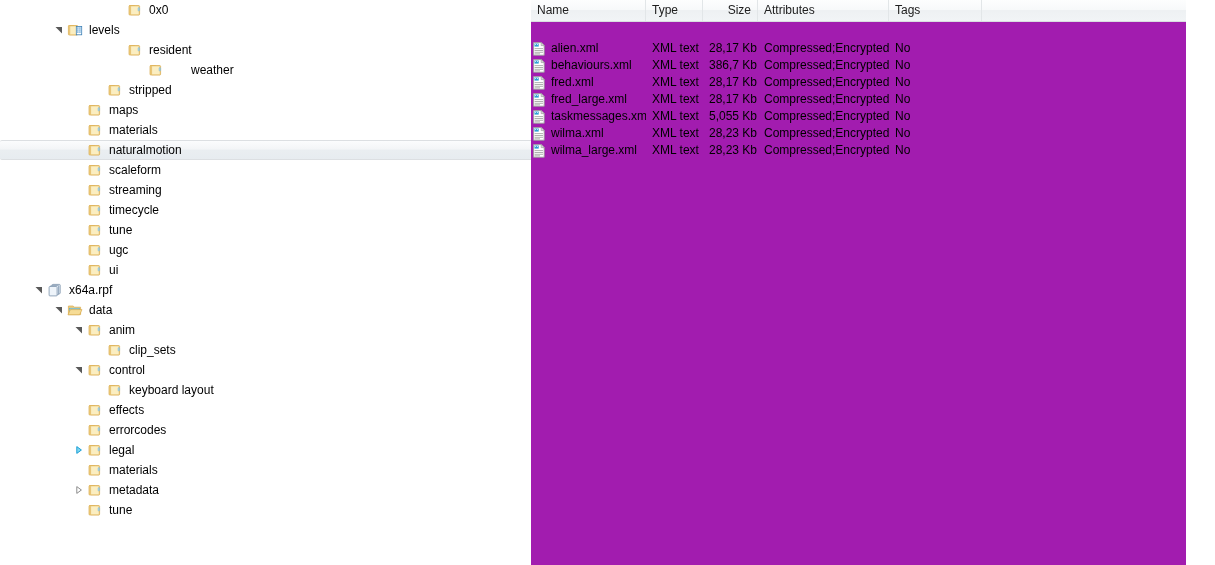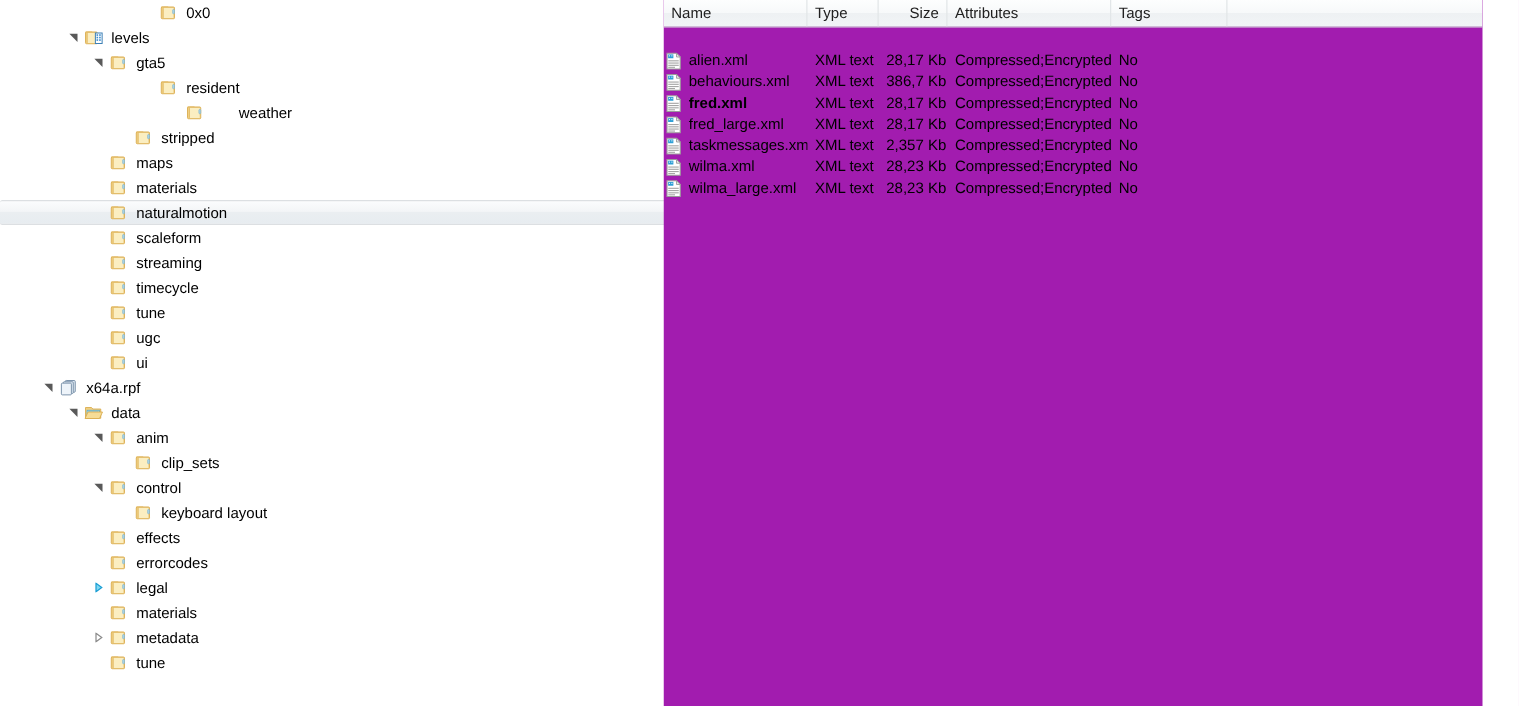--- a/index.html
+++ b/index.html
@@ -157,41 +157,20 @@
               <rect x="9.3" y="4.4" width="5.4" height="8.4" fill="#ffffff" stroke="#3b7fb5" stroke-width="0.8"></rect>
               <rect x="10.2" y="5.4" width="1.3" height="1.3" fill="#3f8fd0"></rect>
               <rect x="12.3" y="5.4" width="1.3" height="1.3" fill="#3f8fd0"></rect>
               <rect x="10.2" y="7.4" width="1.3" height="1.3" fill="#3f8fd0"></rect>
               <rect x="12.3" y="7.4" width="1.3" height="1.3" fill="#3f8fd0"></rect>
               <rect x="10.2" y="9.4" width="1.3" height="1.3" fill="#3f8fd0"></rect>
               <rect x="12.3" y="9.4" width="1.3" height="1.3" fill="#3f8fd0"></rect>
             </svg>
           </span>
           <span class="tlabel">levels</span>
-        </div>
-      </div>
-      <div class="tree-row">
-        <div class="rowinner" style="left: 71px;">
-          <span class="expander">
-            <svg width="8" height="8" viewBox="0 0 8 8">
-              <path d="M0.5 1.0 L7.0 7.5 L7.0 1.0 Z" fill="#595959"></path>
-            </svg>
-          </span>
-          <span class="ticon">
-            <svg width="16" height="16" viewBox="0 0 16 16">
-              <path d="M2 3.2 L7.4 3.2 L8.6 4.6 L2 4.6 Z" fill="#e8c068"></path>
-              <rect x="2" y="3.6" width="10.6" height="9.4" rx="0.8" fill="#f0cf80"></rect>
-              <rect x="2" y="3.6" width="10.6" height="9.4" rx="0.8" fill="none" stroke="#d9ab4e" stroke-width="0.7"></rect>
-              <rect x="3.6" y="3.9" width="8.6" height="8.9" rx="0.6" fill="#fbeec1"></rect>
-              <rect x="3.6" y="3.9" width="8.6" height="8.9" rx="0.6" fill="none" stroke="#dfb45c" stroke-width="0.6"></rect>
-              <rect x="11.1" y="5.6" width="1.5" height="3.4" rx="0.6" fill="#a8d4e8"></rect>
-              <rect x="11.1" y="5.6" width="1.5" height="3.4" rx="0.6" fill="none" stroke="#7fb4cf" stroke-width="0.5"></rect>
-            </svg>
-          </span>
-          <span class="tlabel">gta5</span>
         </div>
       </div>
       <div class="tree-row">
         <div class="rowinner" style="left: 111px;">
           <span class="expander"></span>
           <span class="ticon">
             <svg width="16" height="16" viewBox="0 0 16 16">
               <path d="M2 3.2 L7.4 3.2 L8.6 4.6 L2 4.6 Z" fill="#e8c068"></path>
               <rect x="2" y="3.6" width="10.6" height="9.4" rx="0.8" fill="#f0cf80"></rect>
               <rect x="2" y="3.6" width="10.6" height="9.4" rx="0.8" fill="none" stroke="#d9ab4e" stroke-width="0.7"></rect>
@@ -676,21 +655,21 @@
               </svg>
             </span>
             <span>behaviours.xml</span>
           </div>
           <div class="fcell" style="width: 57px; flex: 0 0 57px;">XML text</div>
           <div class="fcell num" style="width: 55px; flex: 0 0 55px;">386,7 Kb</div>
           <div class="fcell" style="width: 131px; flex: 0 0 131px;">Compressed;Encrypted;</div>
           <div class="fcell" style="width: 93px; flex: 0 0 93px;">No</div>
         </div>
         <div class="frow">
-          <div class="fcell fname" style="width: 115px; flex: 0 0 115px; padding: 0px; font-weight: bold;">
+          <div class="fcell fname" style="width: 115px; flex: 0 0 115px; padding: 0px;">
             <span class="xmlicon">
               <svg width="16" height="16" viewBox="0 0 16 16">
                 <path d="M2.6 1.6 L10.2 1.6 L13.2 4.6 L13.2 14.2 L2.6 14.2 Z" fill="#ffffff" stroke="#9a9a9a" stroke-width="0.9"></path>
                 <path d="M10.2 1.6 L10.2 4.6 L13.2 4.6 Z" fill="#e6e6e6" stroke="#9a9a9a" stroke-width="0.7"></path>
                 <rect x="3.5" y="2.5" width="4.2" height="3.1" fill="#2e9fd6"></rect>
                 <circle cx="4.6" cy="3.6" r="0.5" fill="#ffffff"></circle>
                 <circle cx="6.5" cy="3.6" r="0.5" fill="#ffffff"></circle>
                 <rect x="3.6" y="7.2" width="8.4" height="0.9" fill="#a6a6a6"></rect>
                 <rect x="3.6" y="9.0" width="8.4" height="0.9" fill="#a6a6a6"></rect>
                 <rect x="3.6" y="10.8" width="8.4" height="0.9" fill="#a6a6a6"></rect>
@@ -737,21 +716,21 @@
                 <circle cx="6.5" cy="3.6" r="0.5" fill="#ffffff"></circle>
                 <rect x="3.6" y="7.2" width="8.4" height="0.9" fill="#a6a6a6"></rect>
                 <rect x="3.6" y="9.0" width="8.4" height="0.9" fill="#a6a6a6"></rect>
                 <rect x="3.6" y="10.8" width="8.4" height="0.9" fill="#a6a6a6"></rect>
                 <rect x="3.6" y="12.4" width="5.4" height="0.9" fill="#a6a6a6"></rect>
               </svg>
             </span>
             <span>taskmessages.xml</span>
           </div>
           <div class="fcell" style="width: 57px; flex: 0 0 57px;">XML text</div>
-          <div class="fcell num" style="width: 55px; flex: 0 0 55px;">2,357 Kb</div>
+          <div class="fcell num" style="width: 55px; flex: 0 0 55px;">5,055 Kb</div>
           <div class="fcell" style="width: 131px; flex: 0 0 131px;">Compressed;Encrypted;</div>
           <div class="fcell" style="width: 93px; flex: 0 0 93px;">No</div>
         </div>
         <div class="frow">
           <div class="fcell fname" style="width: 115px; flex: 0 0 115px; padding: 0px;">
             <span class="xmlicon">
               <svg width="16" height="16" viewBox="0 0 16 16">
                 <path d="M2.6 1.6 L10.2 1.6 L13.2 4.6 L13.2 14.2 L2.6 14.2 Z" fill="#ffffff" stroke="#9a9a9a" stroke-width="0.9"></path>
                 <path d="M10.2 1.6 L10.2 4.6 L13.2 4.6 Z" fill="#e6e6e6" stroke="#9a9a9a" stroke-width="0.7"></path>
                 <rect x="3.5" y="2.5" width="4.2" height="3.1" fill="#2e9fd6"></rect>

